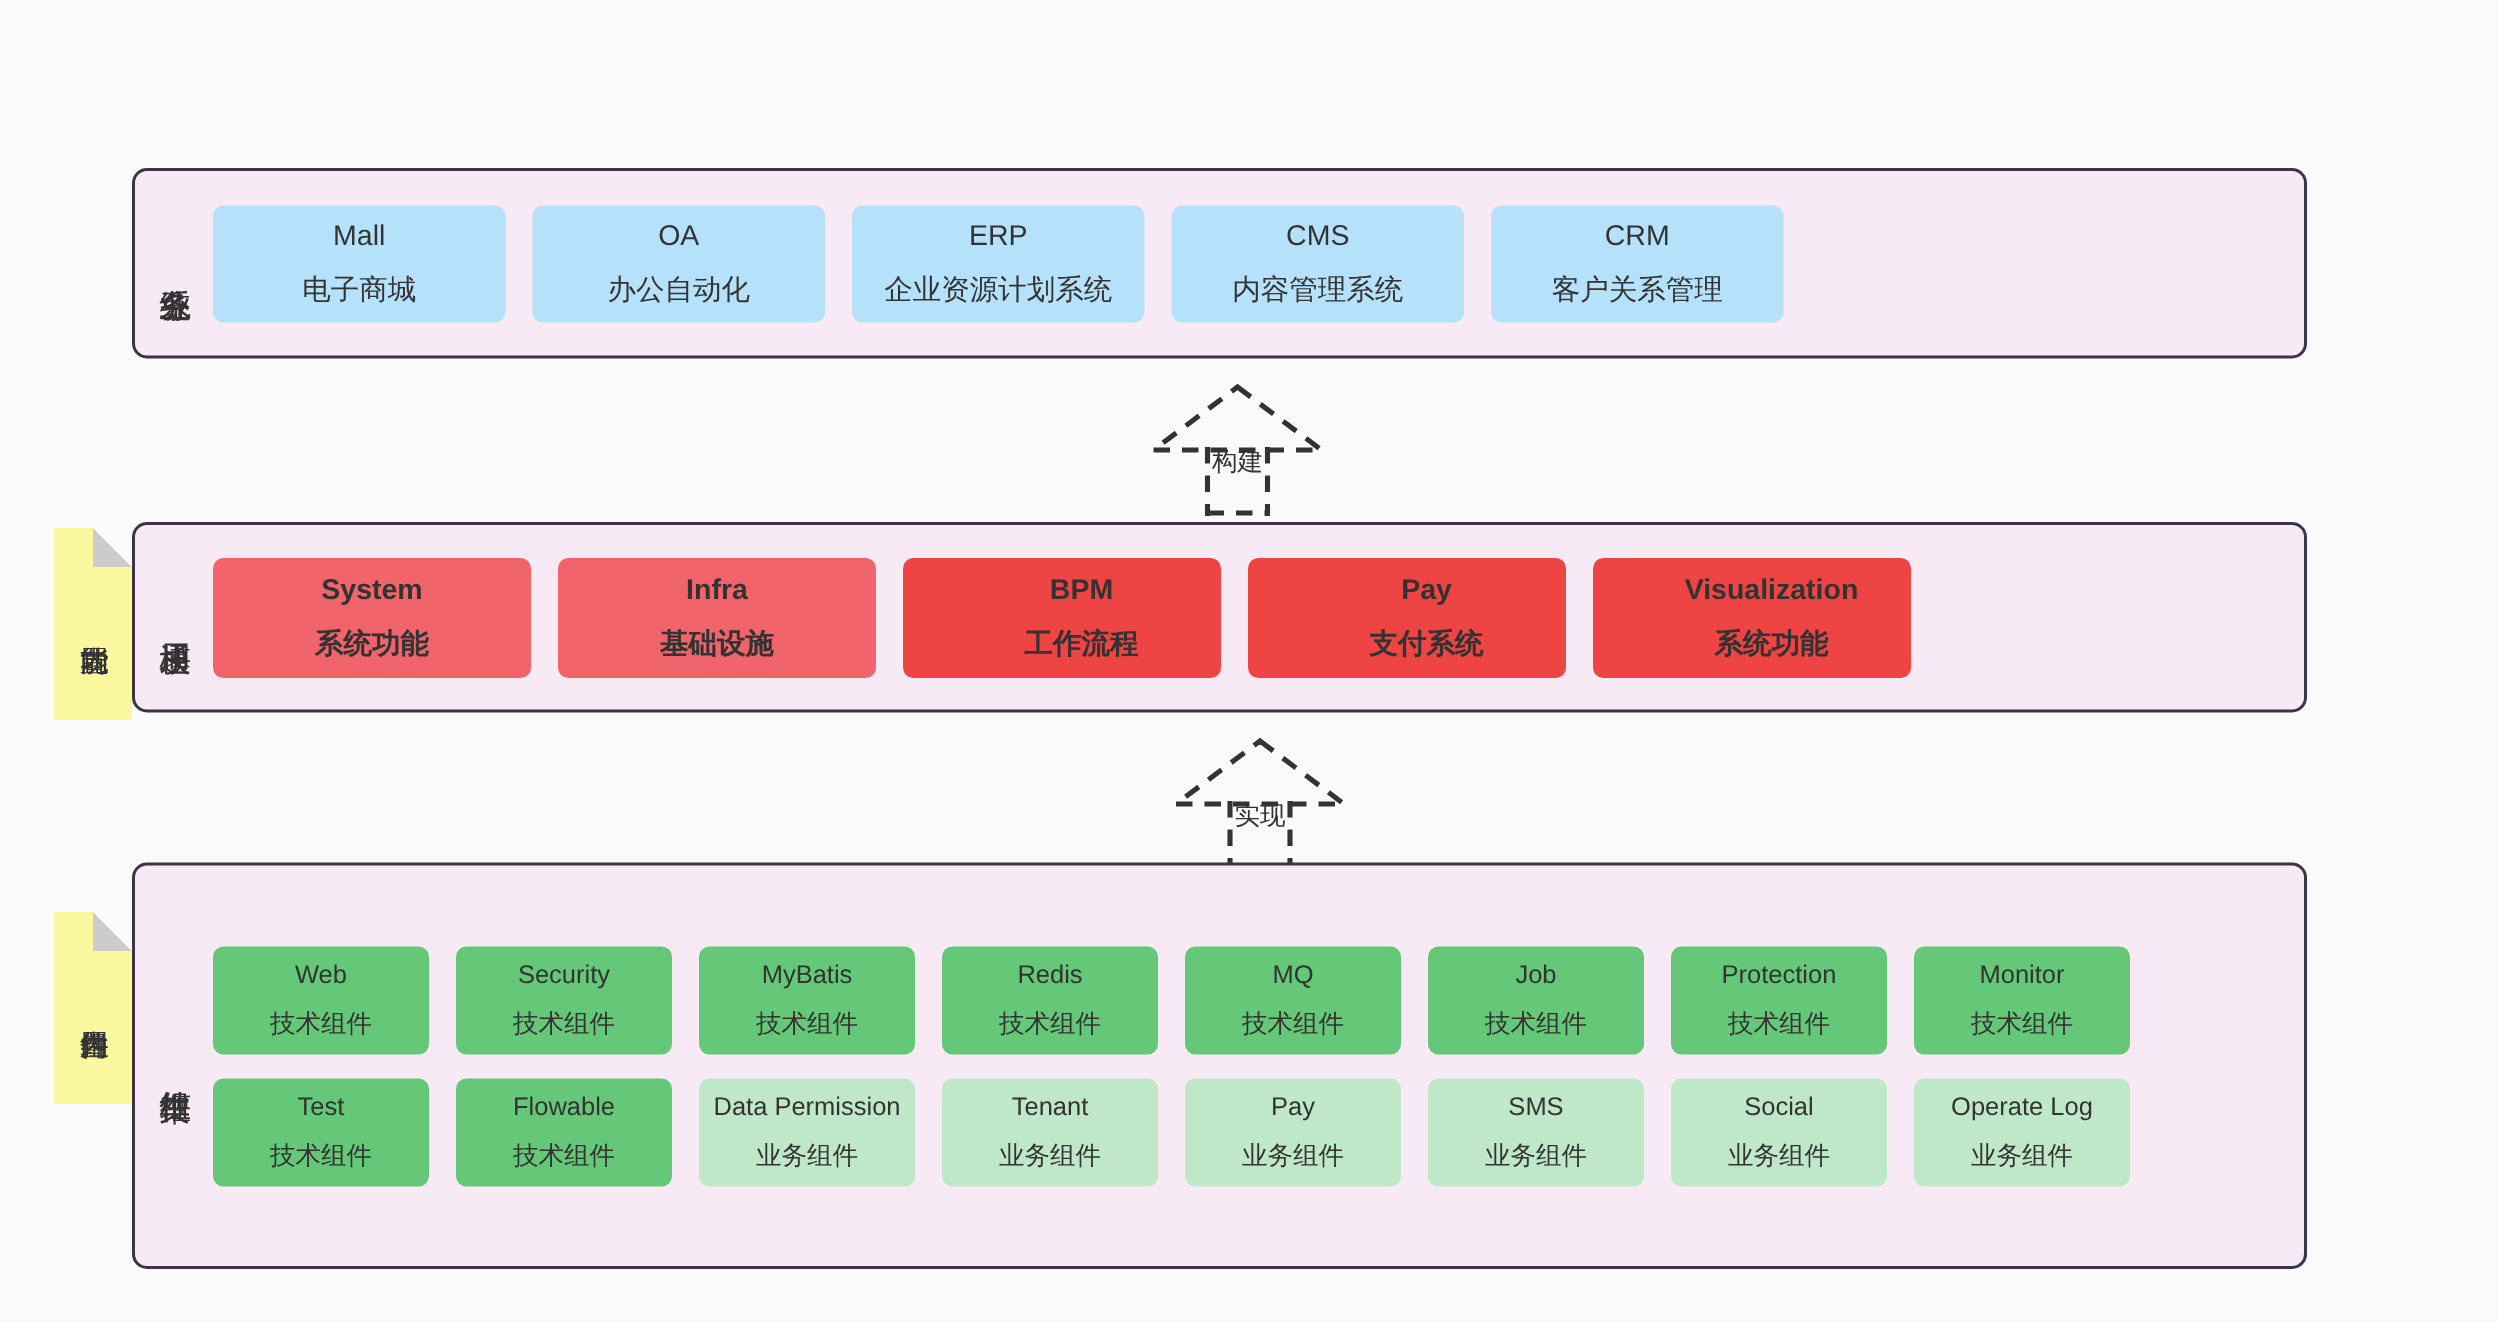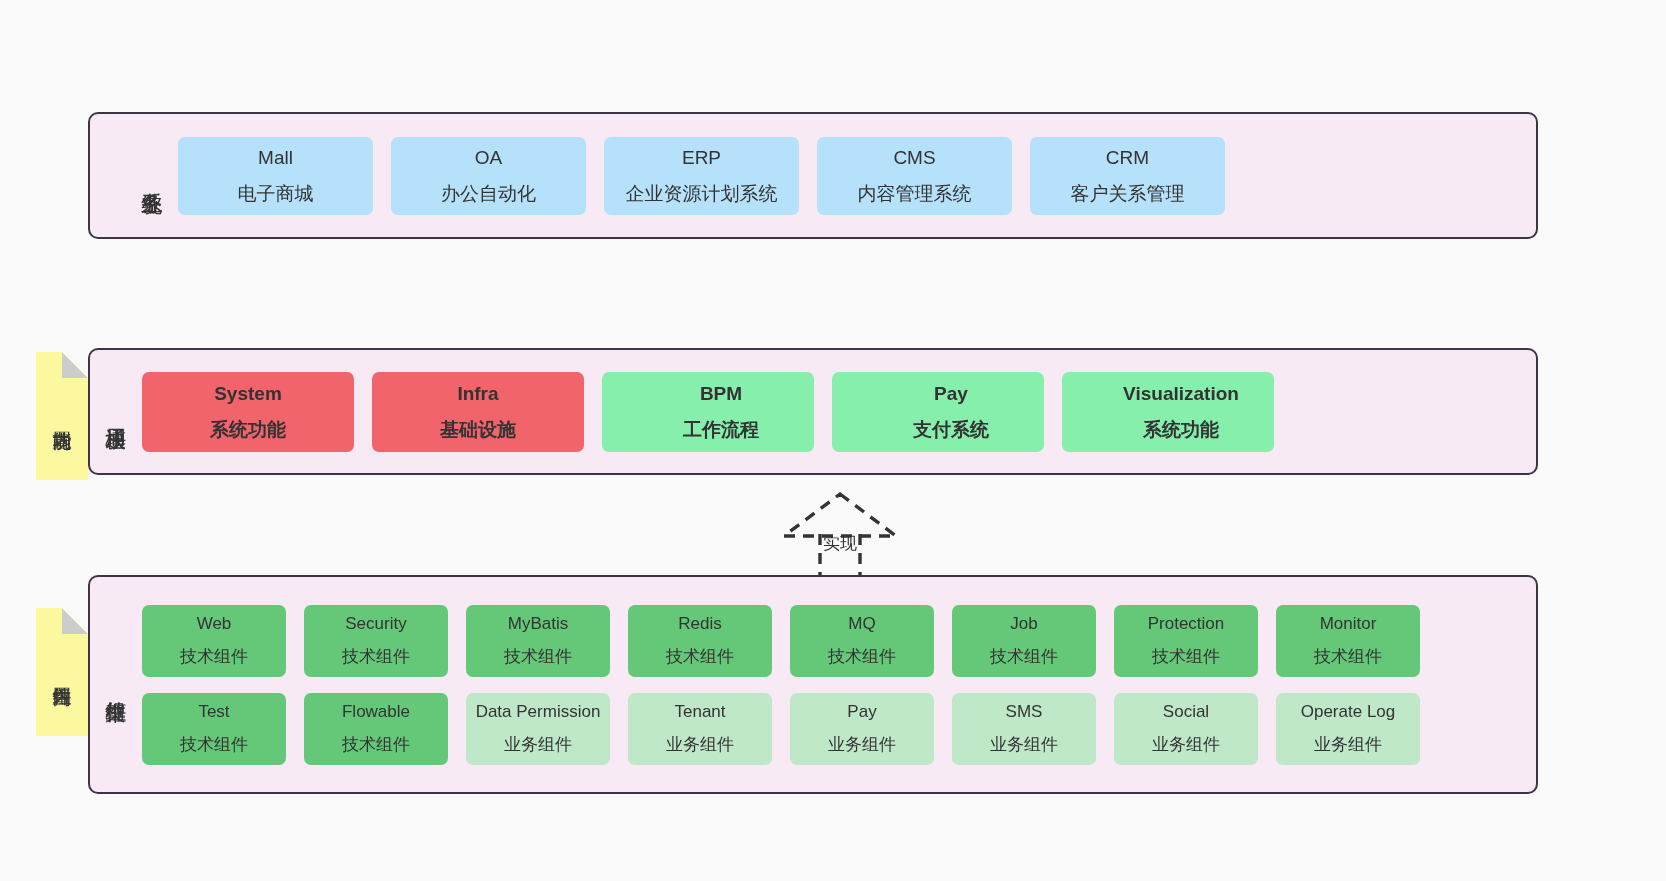--- a/index.html
+++ b/index.html
@@ -89,21 +89,21 @@
     background: #b6e1fb;
   }
 
   
   .layer-common .card {
     width: 212px;
     height: 80px;
     font-weight: bold;
   }
   .c-red   { background: #f2646c; }
-  .c-pink  { background: #86efac; padding-left: 32px; }
+  .c-pink  { background: #ef4444; padding-left: 32px; }
 
   
   .layer-fw .card {
     width: 144px;
     height: 72px;
     font-size: 17px;
   }
   .layer-fw .card .t1,
   .layer-fw .card .t2 { font-size: 17px; }
   .c-green  { background: #64c878; }
@@ -147,21 +147,21 @@
     font-size: 17px;
     color: #333333;
     background: transparent;
   }
 </style>
 </head>
 <body>
 
 <div id="canvas">
 
-  <div class="layer layer-biz" style="left:88px; top:112px; width:1450px; height:127px;padding-left:36px;">
+  <div class="layer layer-biz" style="left:88px; top:112px; width:1450px; height:127px;">
     <div class="layer-label">业务系统</div>
     <div class="layer-body">
       <div class="row" id="biz-row">
           <div class="card ">
             <div class="t1">Mall</div>
             <div class="t2">电子商城</div>
           </div>
           <div class="card ">
             <div class="t1">OA</div>
             <div class="t2">办公自动化</div>
@@ -175,20 +175,30 @@
             <div class="t2">内容管理系统</div>
           </div>
           <div class="card ">
             <div class="t1">CRM</div>
             <div class="t2">客户关系管理</div>
           </div>
         </div>
     </div>
   </div>
 
+  <div class="arrow" style="left:745px; top:252px;">
+    <svg width="160" height="92" viewBox="0 0 160 92" aria-hidden="true">
+
+      <path d="M 80 6 L 136 48 L 24 48 Z" fill="#fafafa" stroke="#333333" stroke-width="3.4" stroke-dasharray="11 8" stroke-linejoin="miter"></path>
+
+      <path d="M 60 46 L 60 92 M 100 46 L 100 92" fill="none" stroke="#333333" stroke-width="3.4" stroke-dasharray="11 8"></path>
+      <path d="M 60 90 L 100 90" fill="none" stroke="#333333" stroke-width="3.4" stroke-dasharray="11 8"></path>
+    </svg>
+    <div class="arrow-label">构建</div>
+  </div>
 
   <div class="note" style="left:36px; top:352px; width:52px; height:128px;">
     <span class="fold"></span>
     <span>内置功能</span>
   </div>
 
   <div class="layer layer-common" style="left:88px; top:348px; width:1450px; height:127px;">
     <div class="layer-label">通用模块</div>
     <div class="layer-body">
       <div class="row" id="common-row">
@@ -223,21 +233,21 @@
       <path d="M 60 90 L 100 90" fill="none" stroke="#333333" stroke-width="3.4" stroke-dasharray="11 8"></path>
     </svg>
     <div class="arrow-label">实现</div>
   </div>
 
   <div class="note" style="left:36px; top:608px; width:52px; height:128px;">
     <span class="fold"></span>
     <span>内置组件</span>
   </div>
 
-  <div class="layer layer-fw" style="left:88px; top:575px; width:1450px; height:219px;justify-content:center;">
+  <div class="layer layer-fw" style="left:88px; top:575px; width:1450px; height:271px;justify-content:center;">
     <div class="layer-label">框架组件</div>
     <div class="layer-body">
       <div class="row" id="fw-row1">
           <div class="card c-green">
             <div class="t1">Web</div>
             <div class="t2">技术组件</div>
           </div>
           <div class="card c-green">
             <div class="t1">Security</div>
             <div class="t2">技术组件</div>

